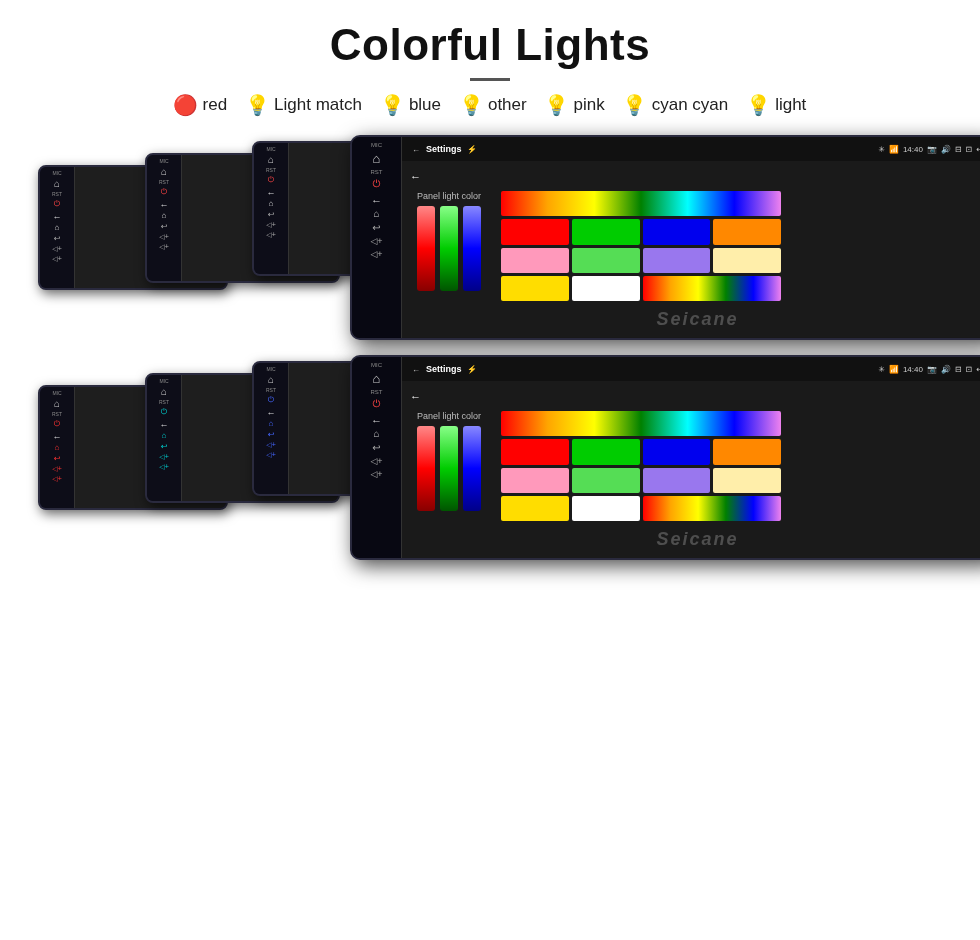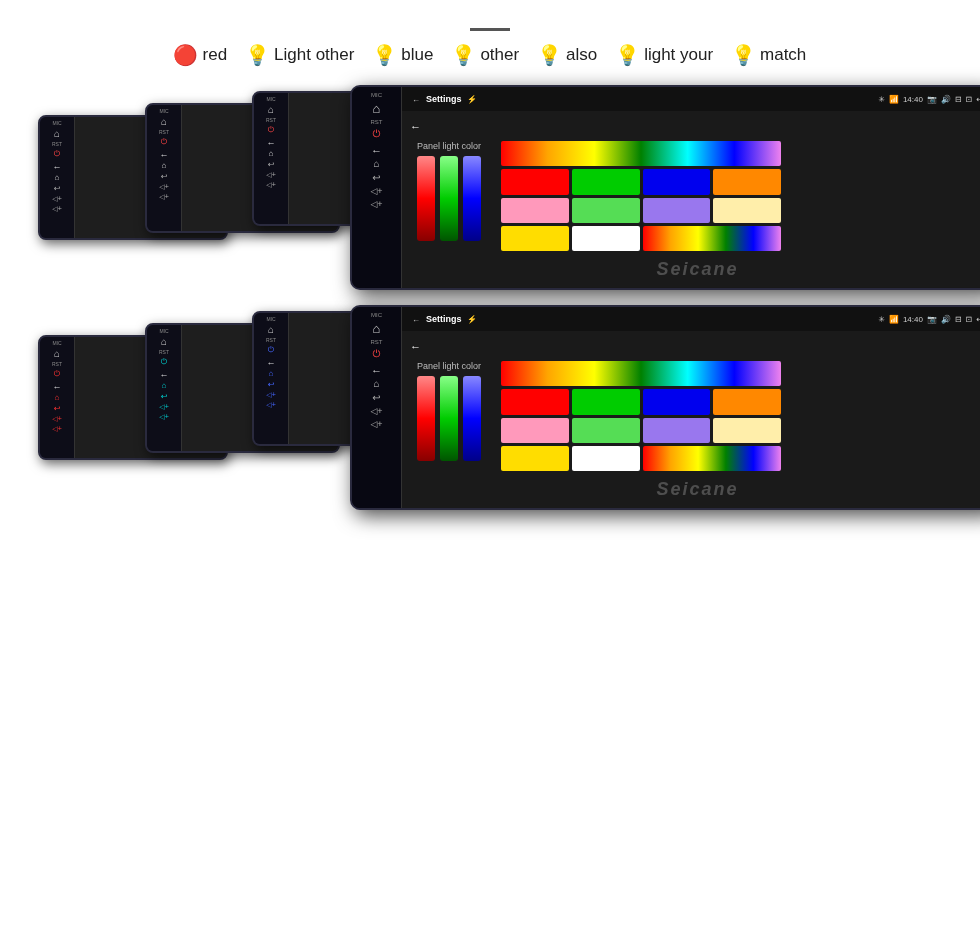--- a/index.html
+++ b/index.html
@@ -74,51 +74,52 @@
       position: relative;
       height: 210px;
     }
   </style>
 </head>
 <body>
 
 <div class="page-container">
 
   <div class="title-section">
+    <h1 class="main-title">Colorful Lights</h1>
     <div class="title-divider"></div>
   </div>
 
   <div class="color-row">
     <div class="color-item">
       <span class="bulb-icon" style="color:#ff2222;">🔴</span>
       <span>red</span>
     </div>
     <div class="color-item">
       <span class="bulb-icon" style="color:#88ccff;">💡</span>
-      <span>Light other</span>
+      <span>Light match</span>
     </div>
     <div class="color-item">
       <span class="bulb-icon" style="color:#00ffff;">💡</span>
       <span>blue</span>
     </div>
     <div class="color-item">
       <span class="bulb-icon" style="color:#3366ff;">💡</span>
       <span>other</span>
     </div>
     <div class="color-item">
       <span class="bulb-icon" style="color:#ff66aa;">💡</span>
-      <span>also</span>
+      <span>pink</span>
     </div>
     <div class="color-item">
       <span class="bulb-icon" style="color:#aaffee;">💡</span>
-      <span>light your</span>
+      <span>cyan cyan</span>
     </div>
     <div class="color-item">
       <span class="bulb-icon" style="color:#ffee00;">💡</span>
-      <span>match</span>
+      <span>light</span>
     </div>
   </div>
 
   <div class="devices-wrapper">
 
     <div style="position:absolute; left:8px; top:30px; width:190px; height:125px; z-index:1; background:#1a1a2e; border-radius:8px; border:2px solid #2a2a3e; overflow:hidden; box-shadow:2px 4px 12px rgba(0,0,0,0.6);">
       <div style="display:flex;width:100%;height:100%;">
         <div style="width:35px;background:#0d0d18;border-right:1px solid #333;display:flex;flex-direction:column;align-items:center;padding:3px 2px;gap:2px;">
           <span style="font-size:5px;color:#888;">MIC</span>
           <span style="color:#ccc;font-size:10px;">⌂</span>

